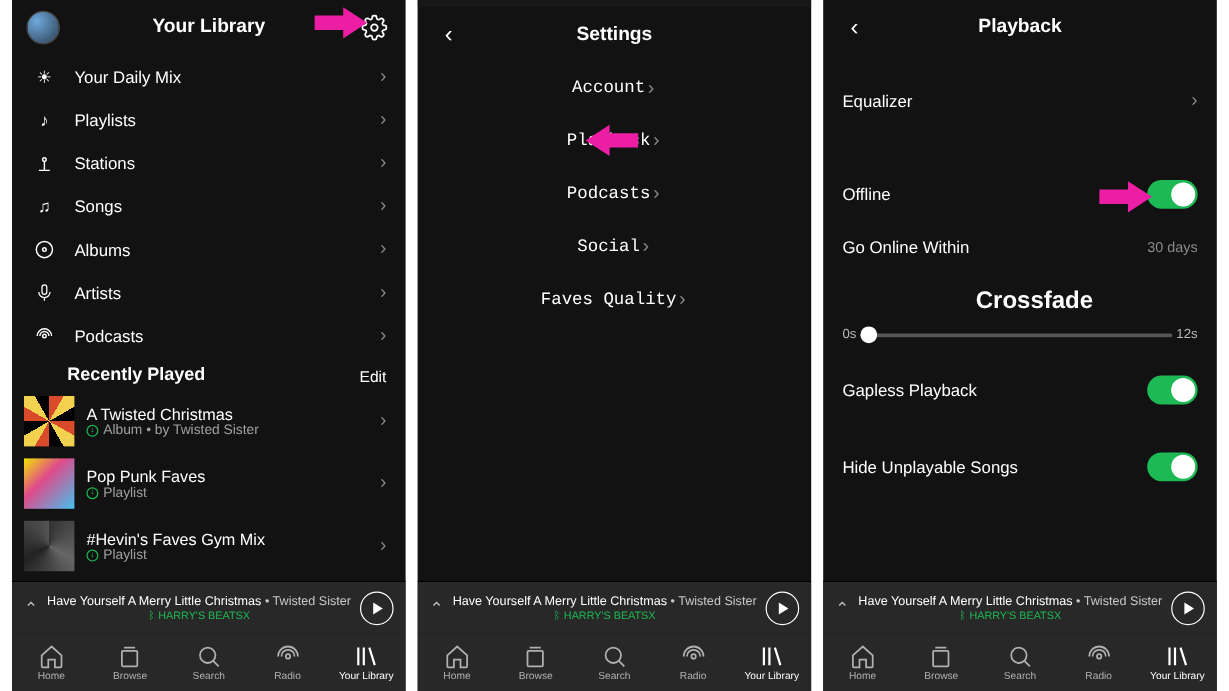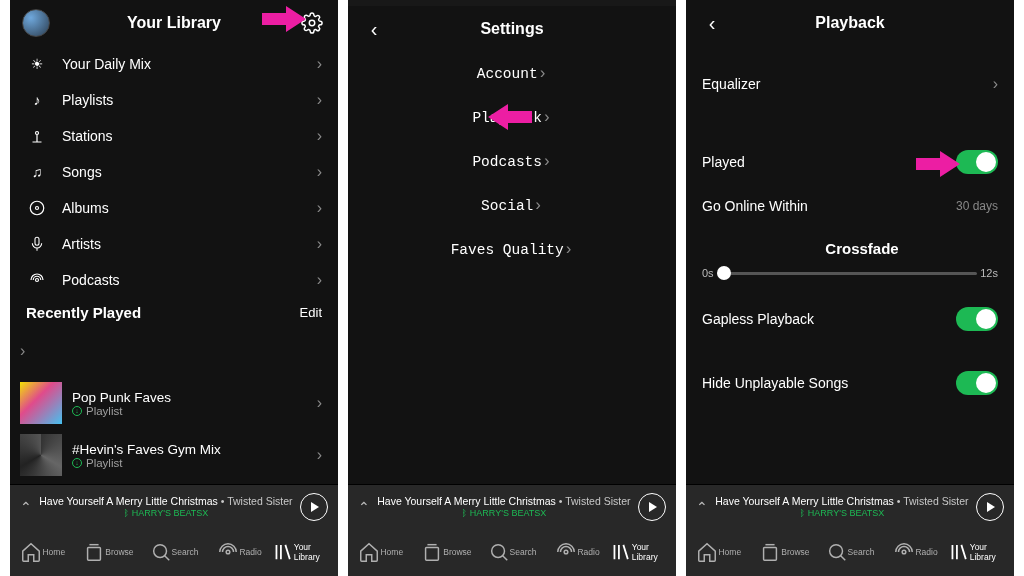--- a/index.html
+++ b/index.html
@@ -41,21 +41,21 @@
     padding: 0 16px; height: 36px;
     font-size: 14px;
   }
   .row .left { display:flex; align-items:center; gap:14px; }
   .row .icon-slot { width:22px; display:flex; justify-content:center; color:#fff; }
   .settings-row {
     display:flex; align-items:center; justify-content:center;
     padding: 0 16px; height: 44px; font-size: 14.5px; font-family: Liberation Mono, monospace;
   }
   .chev { color:#888; font-size:16px; }
-  .section-label { font-size:15px; font-weight:700; padding: 6px 16px 4px; display:flex; justify-content:space-between; align-items:center;}
+  .section-label { font-size:15px; font-weight:700; padding: 6px 16px 4px; display:flex; justify-content:space-between; align-items:flex-end;margin-left:30px;}
   .edit { font-weight:400; font-size:13px; color:#fff; }
   .media-row {
     display:flex; align-items:center; justify-content:space-between;
     padding: 5px 16px 5px 10px; height: 52px;
   }
   .media-row .left { display:flex; align-items:center; gap:10px; min-width:0; }
   .cover { width:42px; height:42px; background:#333; flex-shrink:0; }
   .cover.a { background: repeating-conic-gradient(#d94b2b 0 30deg,#f2d14e 30deg 60deg,#000 60deg 90deg);}
   .cover.b { background: linear-gradient(135deg,#f2e205,#e04b8b 40%,#45c1f0);}
   .cover.c { background: conic-gradient(#333,#666,#222,#555);}
@@ -72,30 +72,30 @@
   .np-center { flex:1; text-align:center; }
   .np-line1 { font-size:10.5px; color:#fff; white-space:nowrap; overflow:hidden; text-overflow:ellipsis;}
   .np-artist { color:#c8c8c8;}
   .np-line2 { font-size:9px; color:#1db954; display:flex; align-items:center; justify-content:center; gap:3px; margin-top:1px;}
   .np-up { color:#bbb; font-size:14px; }
   .play-circle { width:28px; height:28px; border:1.6px solid #fff; border-radius:50%; display:flex; align-items:center; justify-content:center;}
   .play-tri { width:0; height:0; border-left:8px solid #fff; border-top:5px solid transparent; border-bottom:5px solid transparent; margin-left:2px;}
   .tabbar {
     height: 48px; background:#282828; display:flex; flex-shrink:0;
   }
-  .tab { flex:1; display:flex; flex-direction:row; align-items:center; justify-content:center; gap:0; color:#b0b0b0;}
+  .tab { flex:1; display:flex; flex-direction:column; align-items:center; justify-content:center; gap:0; color:#b0b0b0;}
   .tab.active { color:#fff; }
   .tab svg { width:22px; height:22px; }
   .tab-label { font-size:8.5px; }
   .pb-row {
     display:flex; align-items:center; justify-content:space-between;
     padding: 0 16px; height:44px; font-size:14px;
   }
   .pb-sub { font-size:11px; color:#9a9a9a; padding: 0 16px 6px; line-height:1.35;}
-  .pb-head { text-align:center; font-size:15px; font-weight:600; padding:12px 0 6px;margin-left:24px;}
+  .pb-head { text-align:center; font-size:20px; font-weight:600; padding:12px 0 6px;margin-left:24px;}
   .slider-row { display:flex; align-items:center; gap:3px; padding: 4px 16px 10px; font-size:11px; color:#bbb;text-align:center;}
   .slider-track { flex:1; height:3px; background:#555; border-radius:2px; position:relative;}
   .slider-thumb { position:absolute; left:0; top:50%; transform:translate(-50%,-50%); width:14px; height:14px; background:#fff; border-radius:50%;}
   .toggle { width:42px; height:24px; border-radius:12px; background:#1db954; position:relative;}
   .toggle .knob { position:absolute; top:2px; right:2px; width:20px; height:20px; background:#fff; border-radius:50%;}
   .thirty { color:#888; font-size:12px;}
   .magenta-arrow {
     position:absolute; width:44px; height:26px;
     pointer-events:none;
   }
@@ -192,20 +192,30 @@
         </div>
         <span class="chev">›</span>
     </div>
 
     <div class="section-label">
       <span>Recently Played</span>
       <span class="edit">Edit</span>
     </div>
 
     <div class="media-row">
+      <div class="left">
+          <div class="cover a"></div>
+        <div class="media-info">
+            <span class="media-title">A Twisted Christmas</span>
+        <span class="media-sub">
+              <span class="dl">↓</span>
+              <span class="rest">Album • by Twisted Sister</span>
+            </span>
+          </div>
+      </div>
         <span class="chev">›</span>
     </div>
     <div class="media-row">
       <div class="left">
           <div class="cover b"></div>
         <div class="media-info">
             <span class="media-title">Pop Punk Faves</span>
         <span class="media-sub">
               <span class="dl">↓</span>
               <span class="rest">Playlist</span>
@@ -380,21 +390,21 @@
     <div style="width:28px"></div>
   </div>
   <div class="list" style="position:relative;">
     <div style="height:16px"></div>
     <div class="pb-row">
         <span>Equalizer</span>
         <span class="chev">›</span>
       </div>
     <div style="height:34px"></div>
     <div class="pb-row">
-      <span>Played</span>
+      <span>Offline</span>
       <div class="toggle">
           <div class="knob"></div>
         </div>
     </div>
     <div class="pb-row">
       <span>Go Online Within</span>
       <span class="thirty">30 days</span>
     </div>
     <div class="pb-head">Crossfade</div>
     <div class="slider-row">

